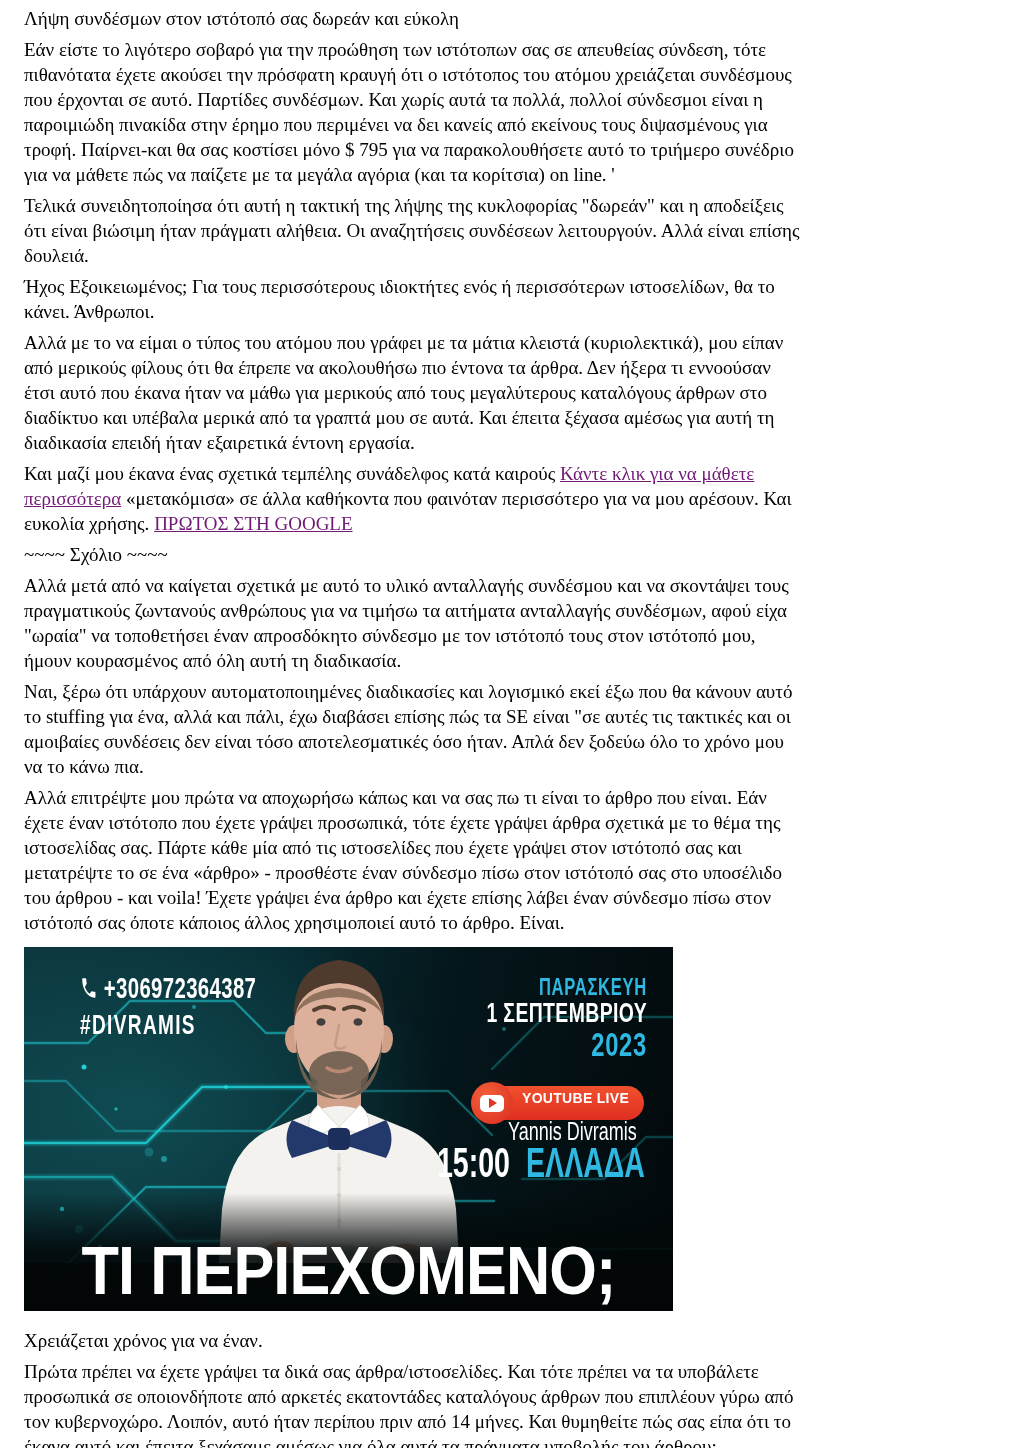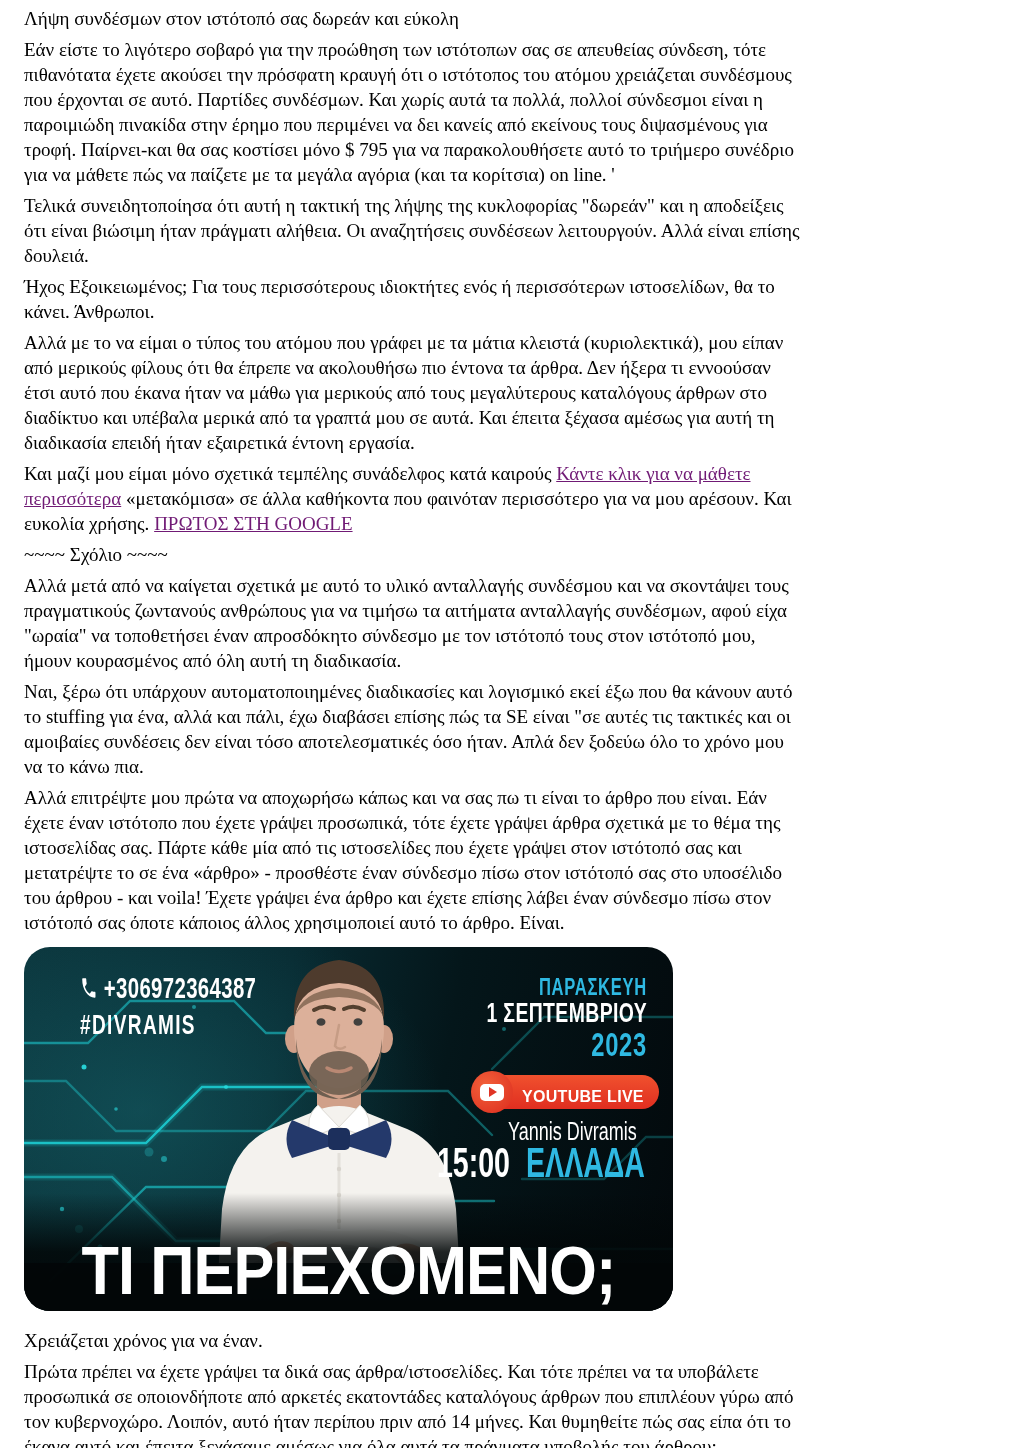--- a/index.html
+++ b/index.html
@@ -20,21 +20,20 @@
   .banner {
     position:relative;
     width:649px;
     height:364px;
     margin:12px 0 17px 0;
     overflow:hidden;
     font-family:"Liberation Sans", sans-serif;
     background:
       radial-gradient(ellipse 430px 310px at 18% 45%, rgba(23,104,112,0.50), rgba(0,0,0,0) 70%),
       linear-gradient(100deg, #0b343b 0%, #082a31 38%, #04161a 62%, #03090c 100%);
-    border-radius: 26px;
   }
   .banner svg.art { position:absolute; inset:0; display:block; }
 
   .phone-block {
     position:absolute; left:56px; top:22px;
     color:#fff; font-weight:bold;
     font-size:30px; line-height:37px; letter-spacing:0.5px;
     transform:scaleX(0.68); transform-origin:left top;
     white-space:nowrap;
   }
@@ -45,26 +44,26 @@
   .date-block {
     position:absolute; right:26px; top:28px; text-align:right;
     font-weight:bold; white-space:nowrap;
     transform:scaleX(0.72); transform-origin:right top;
   }
   .event-day  { color:#2fb9e2; font-size:23px; line-height:24px; letter-spacing:1px; }
   .event-date { color:#ffffff; font-size:27px; line-height:28px; letter-spacing:0.5px; }
   .event-year { color:#2fb9e2; font-size:33px; line-height:36px; letter-spacing:1px; }
 
   .yt-badge {
-    position:absolute; left:452px; top:128px; height:34px;
+    position:absolute; left:452px; top:139px; height:34px;
     background:linear-gradient(180deg,#f0512e,#e02e20);
     border-radius:17px;
     padding:0 15px 0 46px;
-    display:flex; align-items:flex-end;
-    color:#fff; font-weight:bold; font-size:16px; letter-spacing:0.3px;
+    display:flex; align-items:flex-start;
+    color:#fff; font-weight:bold; font-size:14px; letter-spacing:0.3px;
     white-space:nowrap;
   }
   .yt-circle {
     position:absolute; left:-5px; top:-4px; width:42px; height:42px;
     border-radius:50%;
     background:radial-gradient(circle at 35% 35%, #f2603a, #dc2c1e);
     display:flex; align-items:center; justify-content:center;
   }
   .yt-rect {
     width:24px; height:17px; background:#ffffff; border-radius:5px;
@@ -106,21 +105,21 @@
 
 <div class="page">
 
   <div class="title-line">Λήψη συνδέσμων στον ιστότοπό σας δωρεάν και εύκολη</div>
 
   <p>Εάν είστε το λιγότερο σοβαρό για την προώθηση των ιστότοπων σας σε απευθείας σύνδεση, τότε πιθανότατα έχετε ακούσει την πρόσφατη κραυγή ότι ο ιστότοπος του ατόμου χρειάζεται συνδέσμους που έρχονται σε αυτό. Παρτίδες συνδέσμων. Και χωρίς αυτά τα πολλά, πολλοί σύνδεσμοι είναι η παροιμιώδη πινακίδα στην έρημο που περιμένει να δει κανείς από εκείνους τους διψασμένους για τροφή. Παίρνει-και θα σας κοστίσει μόνο $ 795 για να παρακολουθήσετε αυτό το τριήμερο συνέδριο για να μάθετε πώς να παίζετε με τα μεγάλα αγόρια (και τα κορίτσια) on line. '</p>
   <p>Τελικά συνειδητοποίησα ότι αυτή η τακτική της λήψης της κυκλοφορίας "δωρεάν" και η αποδείξεις ότι είναι βιώσιμη ήταν πράγματι αλήθεια. Οι αναζητήσεις συνδέσεων λειτουργούν. Αλλά είναι επίσης δουλειά.</p>
   <p>Ήχος Εξοικειωμένος; Για τους περισσότερους ιδιοκτήτες ενός ή περισσότερων ιστοσελίδων, θα το κάνει. Άνθρωποι.</p>
   <p>Αλλά με το να είμαι ο τύπος του ατόμου που γράφει με τα μάτια κλειστά (κυριολεκτικά), μου είπαν από μερικούς φίλους ότι θα έπρεπε να ακολουθήσω πιο έντονα τα άρθρα. Δεν ήξερα τι εννοούσαν έτσι αυτό που έκανα ήταν να μάθω για μερικούς από τους μεγαλύτερους καταλόγους άρθρων στο διαδίκτυο και υπέβαλα μερικά από τα γραπτά μου σε αυτά. Και έπειτα ξέχασα αμέσως για αυτή τη διαδικασία επειδή ήταν εξαιρετικά έντονη εργασία.</p>
 
-  <p><span>Και μαζί μου είμαι μόνο σχετικά τεμπέλης συνάδελφος κατά καιρούς </span><a class="doc-link" href="#">Κάντε κλικ για να μάθετε περισσότερα</a><span> «μετακόμισα» σε άλλα καθήκοντα που φαινόταν περισσότερο για να μου αρέσουν. Και ευκολία χρήσης. </span><a class="doc-link" href="#">ΠΡΩΤΟΣ ΣΤΗ GOOGLE</a></p>
+  <p><span>Και μαζί μου έκανα ένας σχετικά τεμπέλης συνάδελφος κατά καιρούς </span><a class="doc-link" href="#">Κάντε κλικ για να μάθετε περισσότερα</a><span> «μετακόμισα» σε άλλα καθήκοντα που φαινόταν περισσότερο για να μου αρέσουν. Και ευκολία χρήσης. </span><a class="doc-link" href="#">ΠΡΩΤΟΣ ΣΤΗ GOOGLE</a></p>
 
   <p>~~~~ Σχόλιο ~~~~</p>
   <p>Αλλά μετά από να καίγεται σχετικά με αυτό το υλικό ανταλλαγής συνδέσμου και να σκοντάψει τους πραγματικούς ζωντανούς ανθρώπους για να τιμήσω τα αιτήματα ανταλλαγής συνδέσμων, αφού είχα "ωραία" να τοποθετήσει έναν απροσδόκητο σύνδεσμο με τον ιστότοπό τους στον ιστότοπό μου, ήμουν κουρασμένος από όλη αυτή τη διαδικασία.</p>
   <p>Ναι, ξέρω ότι υπάρχουν αυτοματοποιημένες διαδικασίες και λογισμικό εκεί έξω που θα κάνουν αυτό το stuffing για ένα, αλλά και πάλι, έχω διαβάσει επίσης πώς τα SE είναι "σε αυτές τις τακτικές και οι αμοιβαίες συνδέσεις δεν είναι τόσο αποτελεσματικές όσο ήταν. Απλά δεν ξοδεύω όλο το χρόνο μου να το κάνω πια.</p>
   <p>Αλλά επιτρέψτε μου πρώτα να αποχωρήσω κάπως και να σας πω τι είναι το άρθρο που είναι. Εάν έχετε έναν ιστότοπο που έχετε γράψει προσωπικά, τότε έχετε γράψει άρθρα σχετικά με το θέμα της ιστοσελίδας σας. Πάρτε κάθε μία από τις ιστοσελίδες που έχετε γράψει στον ιστότοπό σας και μετατρέψτε το σε ένα «άρθρο» - προσθέστε έναν σύνδεσμο πίσω στον ιστότοπό σας στο υποσέλιδο του άρθρου - και voila! Έχετε γράψει ένα άρθρο και έχετε επίσης λάβει έναν σύνδεσμο πίσω στον ιστότοπό σας όποτε κάποιος άλλος χρησιμοποιεί αυτό το άρθρο. Είναι.</p>
 
   <div class="banner">
 
     <svg class="art" width="649" height="364" viewBox="0 0 649 364" xmlns="http://www.w3.org/2000/svg">
       <defs>

